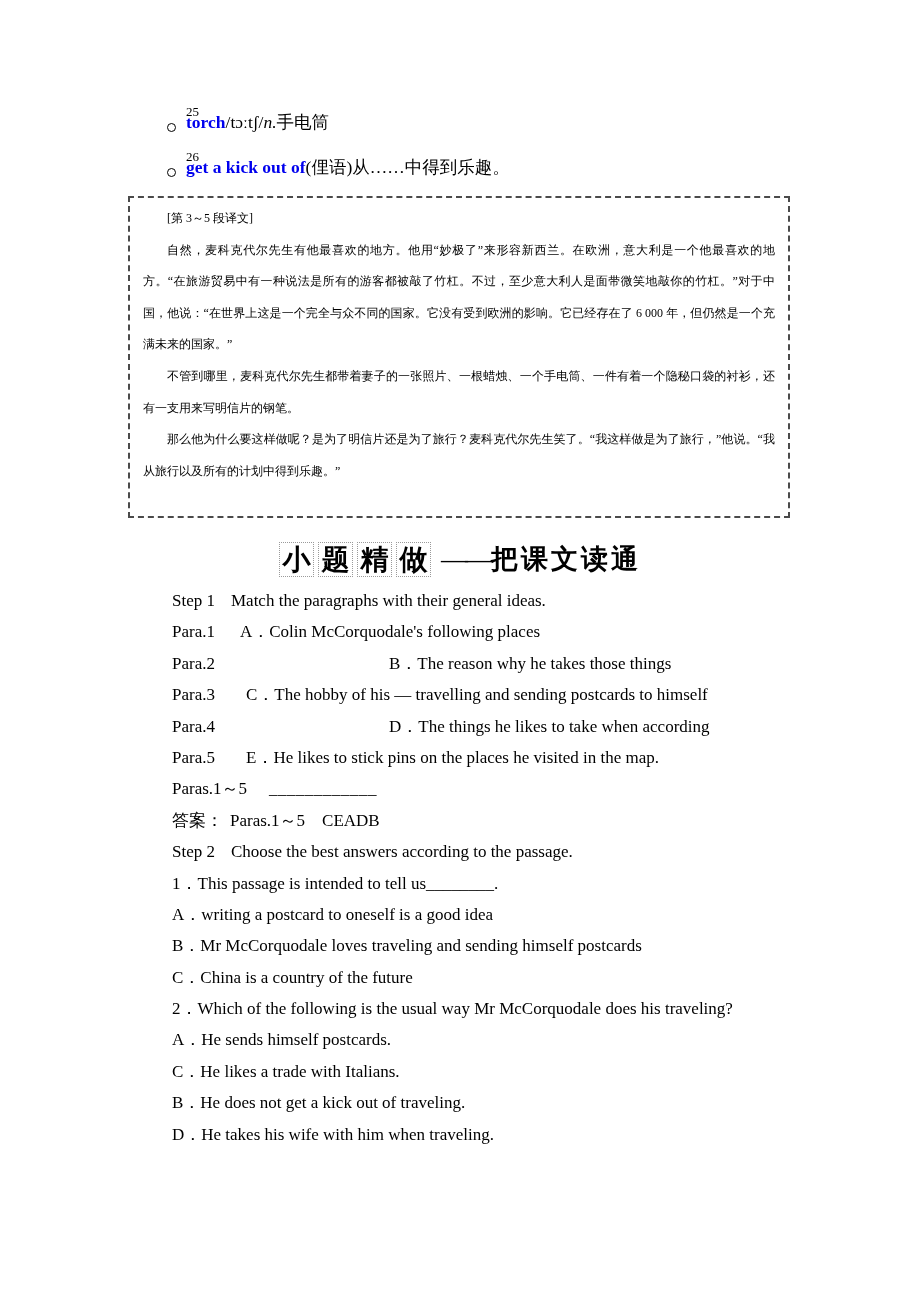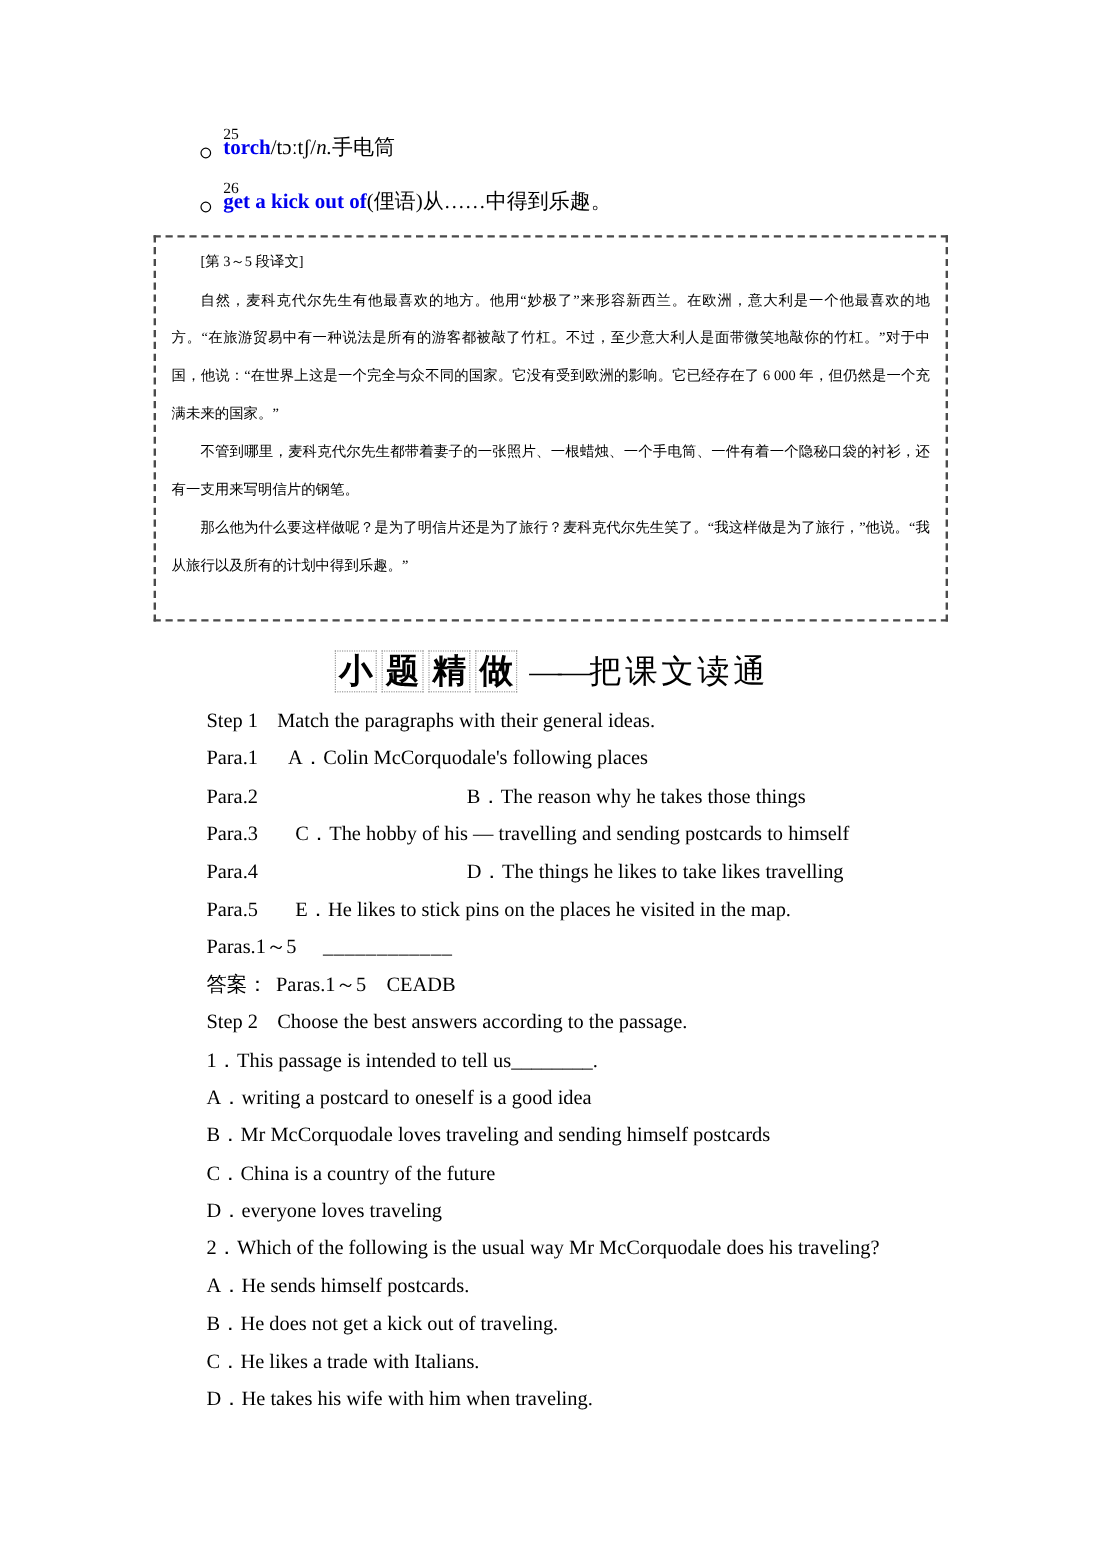--- a/index.html
+++ b/index.html
@@ -36,21 +36,21 @@
     position: absolute; left: 128px; top: 541px; width: 662px;
     display: flex; align-items: center; justify-content: center;
   }
   .char-box {
     width: 35px; height: 35px; margin: 0 2px;
     border: 1px dotted #9a9a9a;
     display: flex; align-items: center; justify-content: center;
     font-size: 28px; font-weight: bold; line-height: 35px;
   }
   .header-dash { font-size: 27px; letter-spacing: -3px; margin: 0 2px 0 8px; white-space: nowrap; }
-  .header-sub { font-size: 27px; letter-spacing: 3px; white-space: nowrap; }
+  .header-sub { font-size: 27px; letter-spacing: 3px; white-space: nowrap; font-weight: bold; }
 
   
   .exercise { position: absolute; left: 172px; top: 585px; width: 628px; font-size: 17px; }
   .ex-row { height: 31.4px; line-height: 31.4px; white-space: nowrap; }
   .bold { font-weight: normal; }
   .step-label { margin-right: 16px; }
   .para-label { display: inline-block; width: 50px; }
   .opt-near { margin-left: 24px; }
   .opt-a { margin-left: 18px; }
   .opt-far { margin-left: 167px; }
@@ -104,21 +104,21 @@
     <div class="ex-row">
       <span class="para-label">Para.1</span><span class="opt-a">A．Colin McCorquodale's following places</span>
     </div>
     <div class="ex-row">
       <span class="para-label">Para.2</span><span class="opt-far">B．The reason why he takes those things</span>
     </div>
     <div class="ex-row">
       <span class="para-label">Para.3</span><span class="opt-near">C．The hobby of his — travelling and sending postcards to himself</span>
     </div>
     <div class="ex-row">
-      <span class="para-label">Para.4</span><span class="opt-far">D．The things he likes to take likes travelling</span>
+      <span class="para-label">Para.4</span><span class="opt-far">D．The things he likes to take when according</span>
     </div>
     <div class="ex-row">
       <span class="para-label">Para.5</span><span class="opt-near">E．He likes to stick pins on the places he visited in the map.</span>
     </div>
 
     <div class="ex-row">
       <span>Paras.1～5</span><span class="fill-blank">____________</span>
     </div>
 
     <div class="ex-row">
@@ -126,22 +126,21 @@
     </div>
 
     <div class="ex-row bold">
       <span class="step-label">Step 2</span><span>Choose the best answers according to the passage.</span>
     </div>
 
     <div class="ex-row">1．This passage is intended to tell us________.</div>
     <div class="ex-row">A．writing a postcard to oneself is a good idea</div>
     <div class="ex-row">B．Mr McCorquodale loves traveling and sending himself postcards</div>
     <div class="ex-row">C．China is a country of the future</div>
-    <div class="ex-row">D．everyone loves traveling</div>
 
     <div class="ex-row">2．Which of the following is the usual way Mr McCorquodale does his traveling?</div>
     <div class="ex-row">A．He sends himself postcards.</div>
+    <div class="ex-row">C．He likes a trade with Italians.</div>
     <div class="ex-row">B．He does not get a kick out of traveling.</div>
-    <div class="ex-row">C．He likes a trade with Italians.</div>
     <div class="ex-row">D．He takes his wife with him when traveling.</div>
 
   </div>
 </div>
 
 </body></html>

